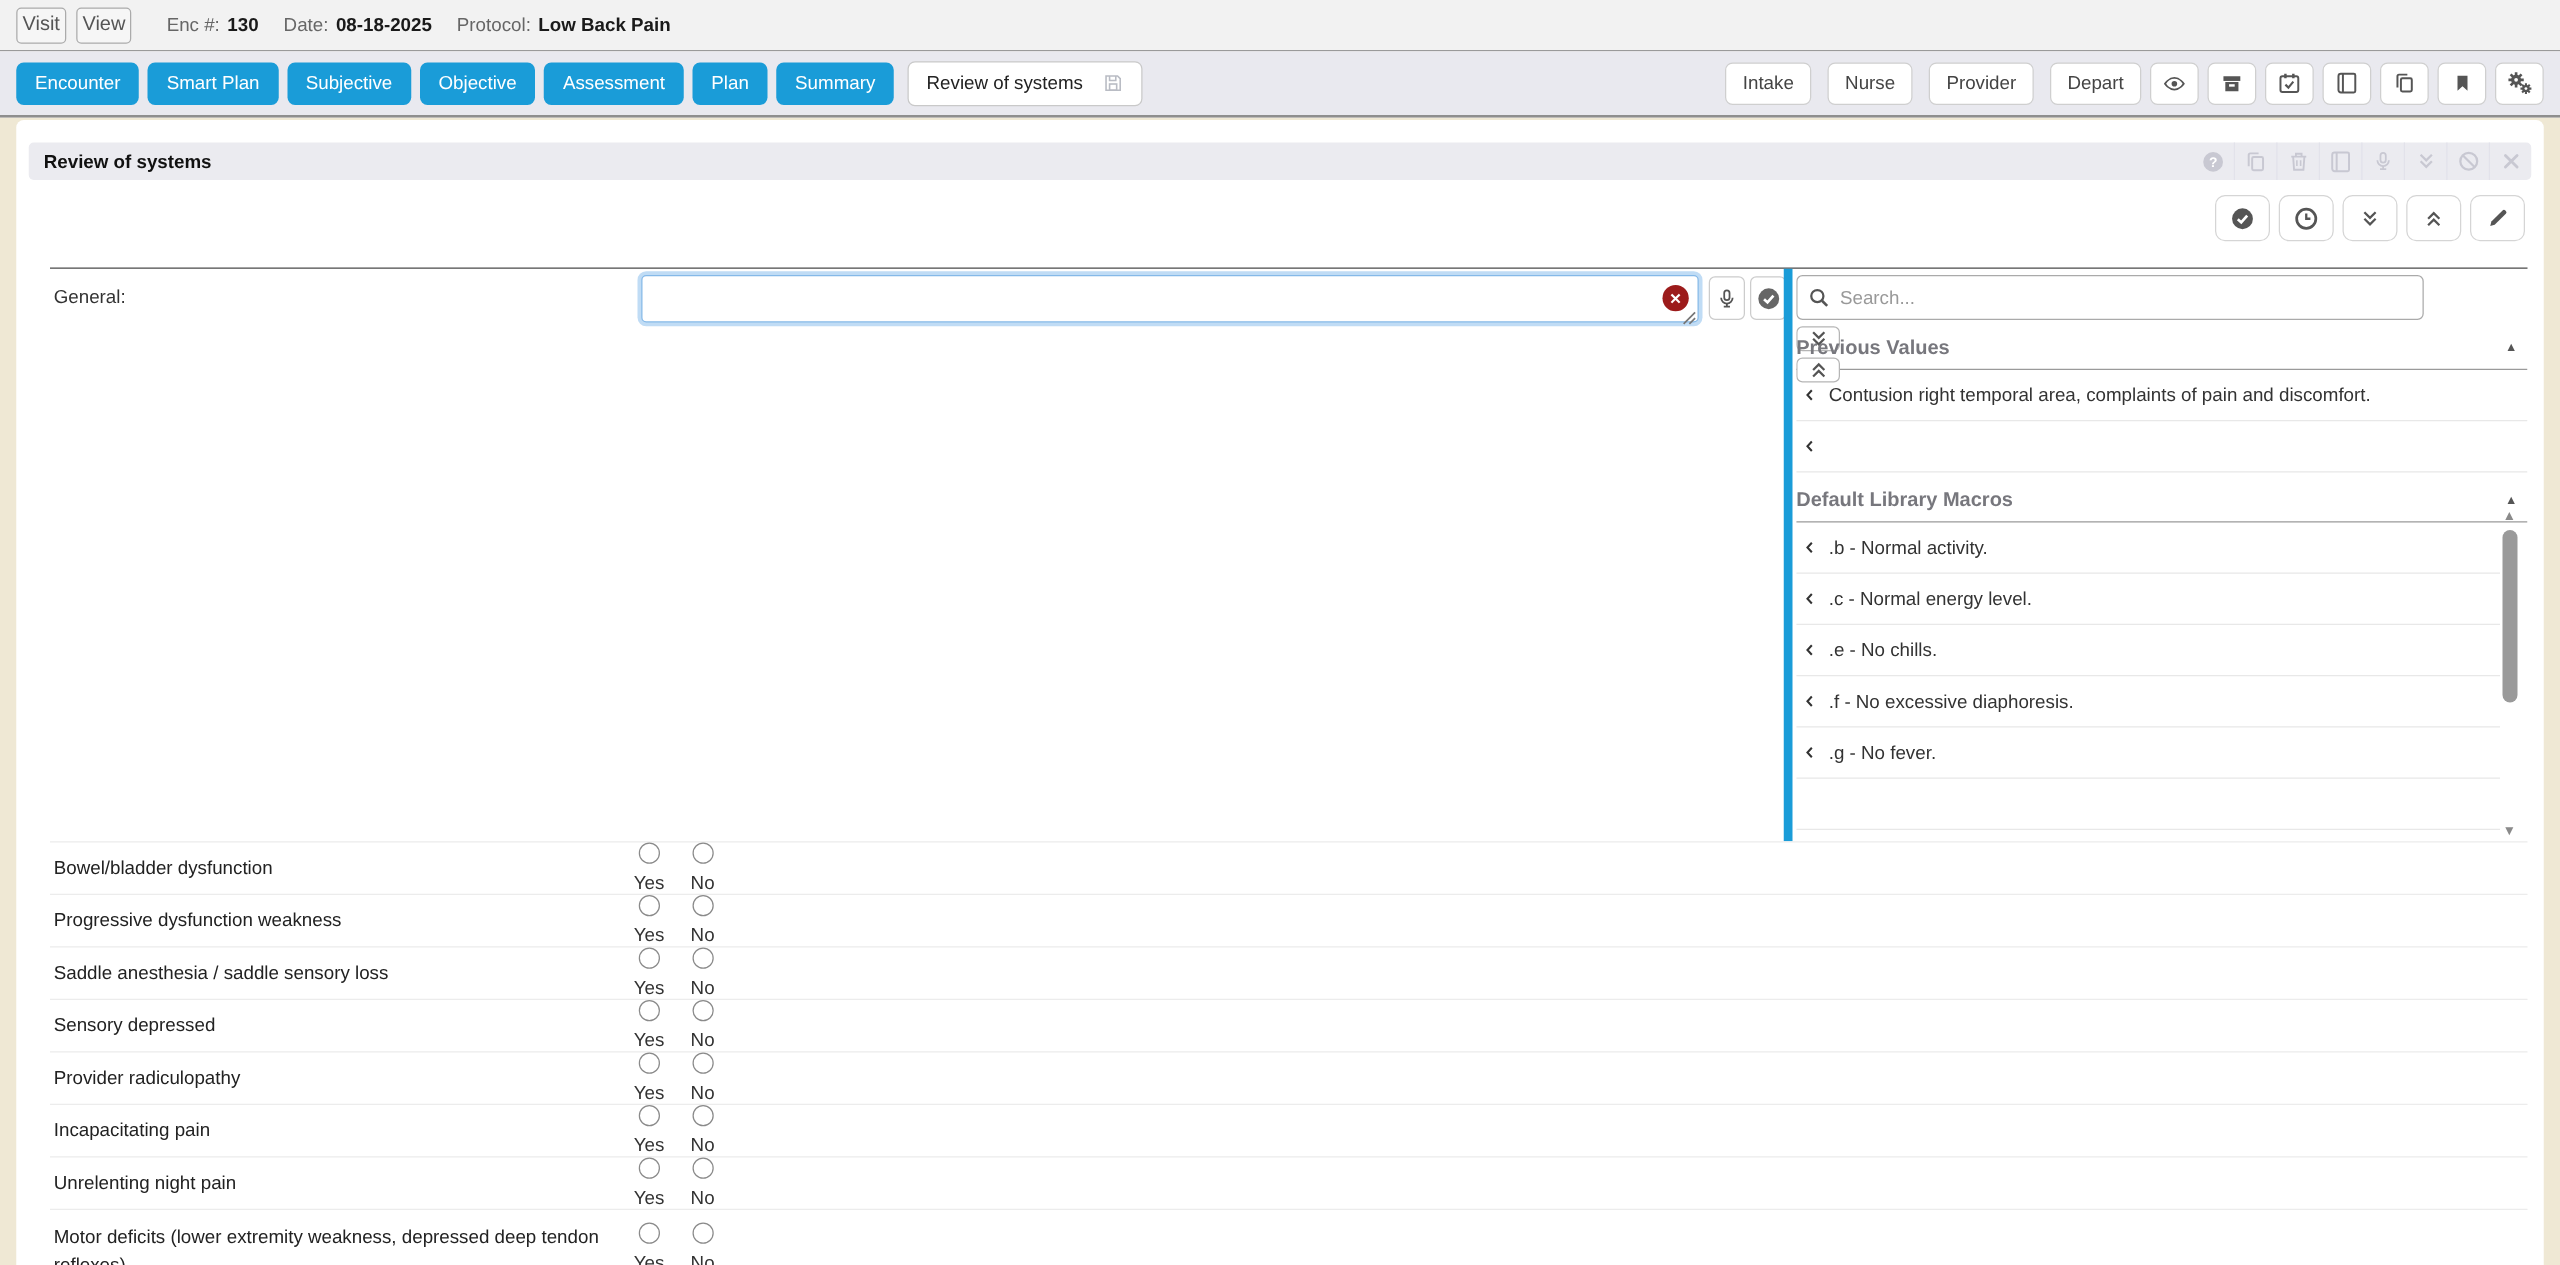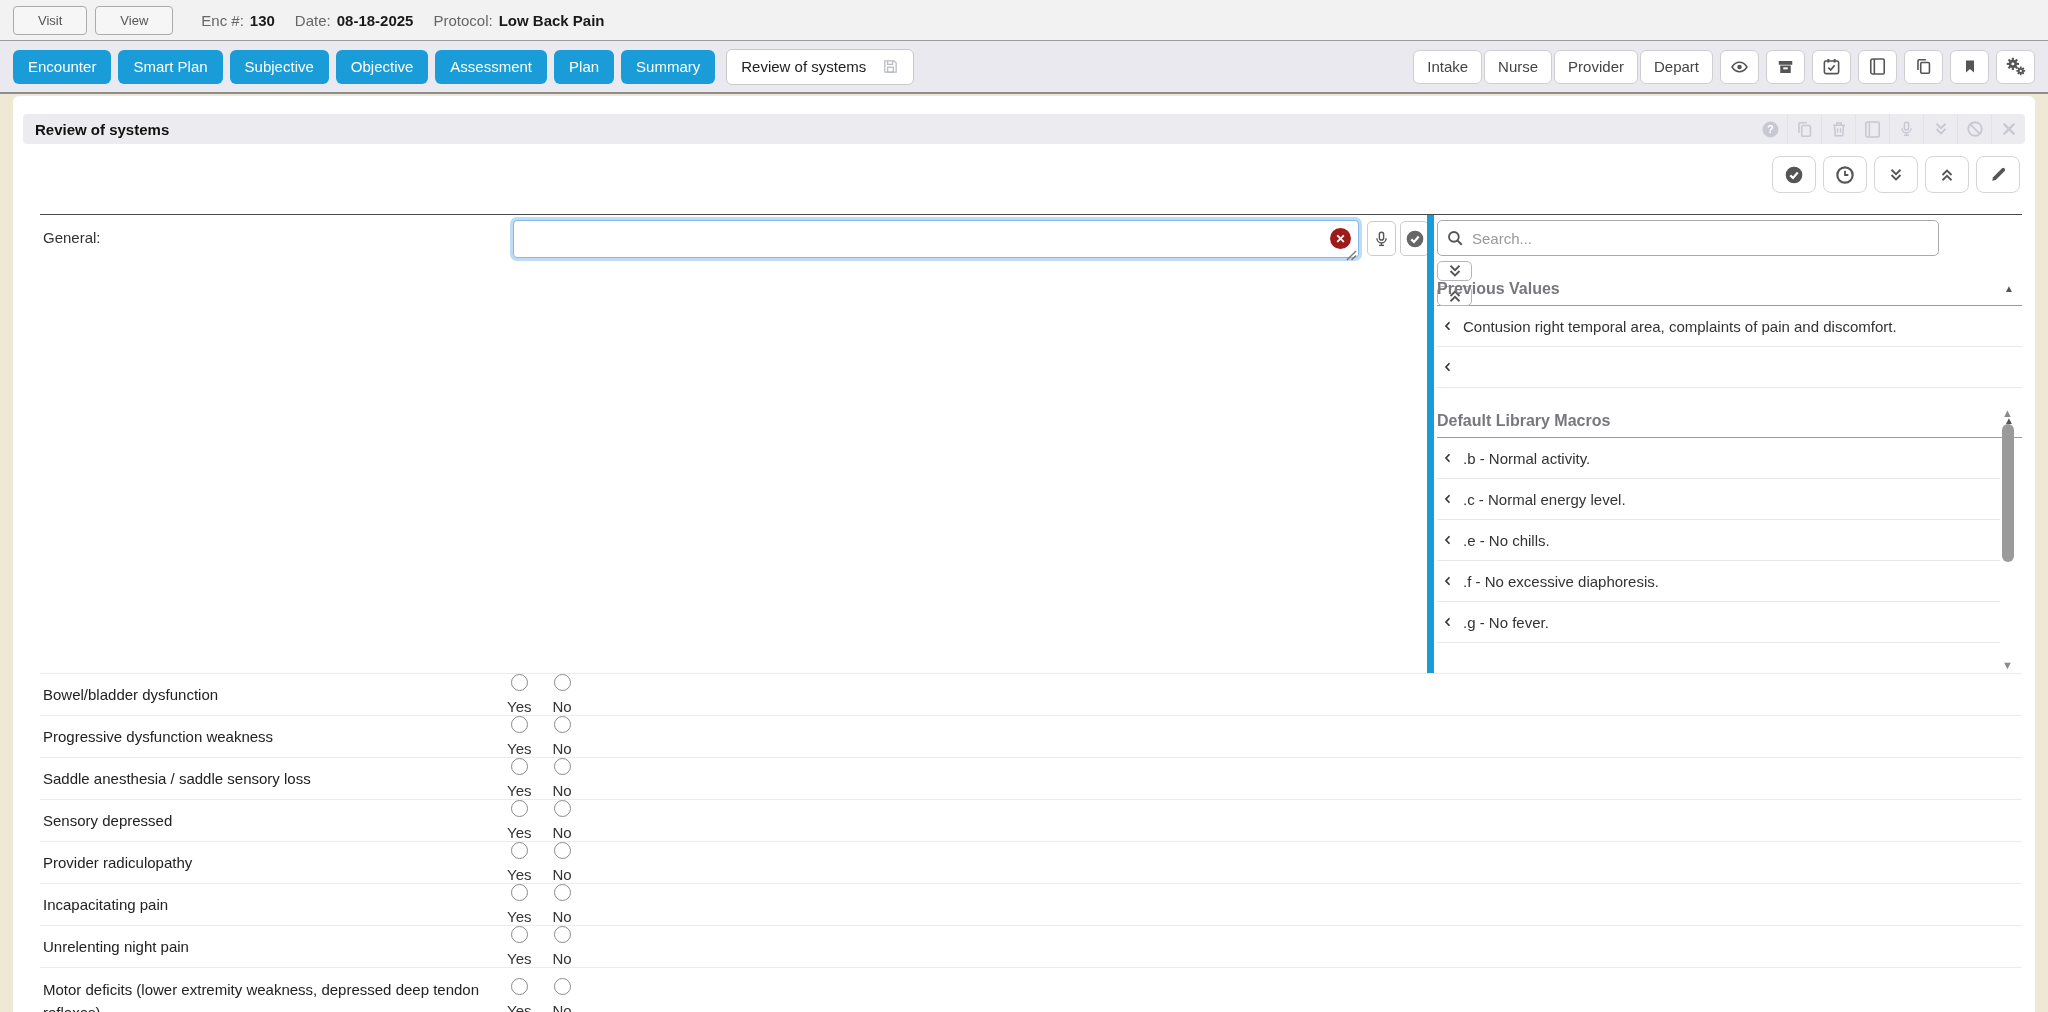--- a/index.html
+++ b/index.html
@@ -2,22 +2,22 @@
 <html><head>
 <meta charset="utf-8">
 <style>
   * { margin:0; padding:0; box-sizing:border-box; }
   body { font-family:"Liberation Sans", sans-serif; }
   .screen { position:relative; width:2048px; height:1012px; background:#efe8d4; overflow:hidden; }
 
   
   .top-bar { height:41px; background:#f2f2f2; border-bottom:1px solid #9a9a9a;
              display:flex; align-items:center; padding:0 13px; }
-  .tb-btn { height:29px; padding:0 24px; background:#f6f6f6; border:1px solid #ababab;
-            border-radius:4px; color:#555; font-size:13px; margin-right:8px; cursor:pointer; }
+  .tb-btn { height:29px; padding:0 4px; background:#f6f6f6; border:1px solid #ababab;
+            border-radius:4px; color:#555; font-size:16px; margin-right:8px; cursor:pointer; }
   .tb-group { display:flex; align-items:center; margin-left:20px; font-size:15px; }
   .tb-label { color:#666; margin-right:6px; }
   .tb-value { color:#1a1a1a; font-weight:700; }
 
   
   .toolbar { height:53px; background:#e9e9ef; border-bottom:2px solid #8e8e8e;
              display:flex; align-items:center; padding:0 13px; }
   .tab-blue { height:34px; padding:0 15px; background:#1a9cd8; color:#fff; border:none;
               border-radius:6px; font-size:15px; margin-right:7px; cursor:pointer; }
   .tab-active { height:36px; background:#fff; border:1px solid #c9c9c9; border-radius:6px;
@@ -71,21 +71,21 @@
   .sidebar { position:absolute; left:1397px; top:0; width:585px; height:458px; overflow:hidden; }
   .search-row { display:flex; gap:5px; margin-top:5px; height:36px;flex-direction:column; }
   .search-box { position:relative; width:502px; }
   .search-box input { width:100%; height:36px; border:1px solid #aaa; border-radius:5px;
                       padding:0 10px 0 34px; font-size:15px; font-family:"Liberation Sans",sans-serif;
                       color:#333; outline:none; }
   .search-box input::placeholder { color:#999; }
   .search-icon { position:absolute; left:9px; top:9px; color:#555; }
   .sb-chev { width:35px; height:36px; background:#fff; border:1px solid #b5b5b5; border-radius:5px;
              display:flex; align-items:center; justify-content:center; color:#555; cursor:pointer; }
-  .sb-header { display:flex; align-items:center; justify-content:space-between; height:34px; margin-top:16px;
+  .sb-header { display:flex; align-items:center; justify-content:space-between; height:34px; margin-top:6px;
                border-bottom:1px solid #9a9a9a; cursor:pointer; }
   .sb-header .t { color:#77777d; font-weight:700; font-size:16px; }
   .sb-header .tri { color:#555; font-size:10px; padding-right:8px; }
   .sb-item { height:41px; display:flex; align-items:center; gap:8px; font-size:15px; color:#333;
              border-bottom:1px solid #e8e8e8; padding-left:4px; cursor:pointer; }
   .macro-list { margin-right:22px; }
   .sb-scroll { position:absolute; right:6px; top:193px; height:265px; width:15px; }
   .sb-scroll .arrow { position:absolute; left:1px; color:#8a8a8a; font-size:11px; line-height:1; cursor:pointer; }
   .sb-scroll .up { top:0; }
   .sb-scroll .down { bottom:2px; }
@@ -137,21 +137,21 @@
       <span>Review of systems</span>
       <span class="icon">
           <svg width="17" height="17" viewBox="0 0 24 24">
             <path d="M4 4h13l3 3v13H4z" stroke="currentColor" fill="none" stroke-width="1.8"></path>
             <path d="M8 4v5h7V4" stroke="currentColor" fill="none" stroke-width="1.8"></path>
             <rect x="8" y="13" width="8" height="7" stroke="currentColor" fill="none" stroke-width="1.8"></rect>
           </svg>
         </span>
     </div>
     <div class="toolbar-right">
-      <div id="stage-buttons" style="display:flex;gap:2px;margin-left:16px;">
+      <div id="stage-buttons" style="display:flex;gap:13px;margin-left:16px;">
           <button class="btn-white">Intake</button>
           <button class="btn-white">Nurse</button>
           <button class="btn-white">Provider</button>
           <button class="btn-white">Depart</button>
         </div>
       <div id="tool-icons" style="display:flex;gap:7px;">
           <div class="btn-icon">
             <span class="icon">
               <svg width="21" height="18" viewBox="0 0 24 24">
                 <path d="M2 12s4-6.2 10-6.2S22 12 22 12s-4 6.2-10 6.2S2 12 2 12z" stroke="currentColor" fill="none" stroke-width="2"></path>

